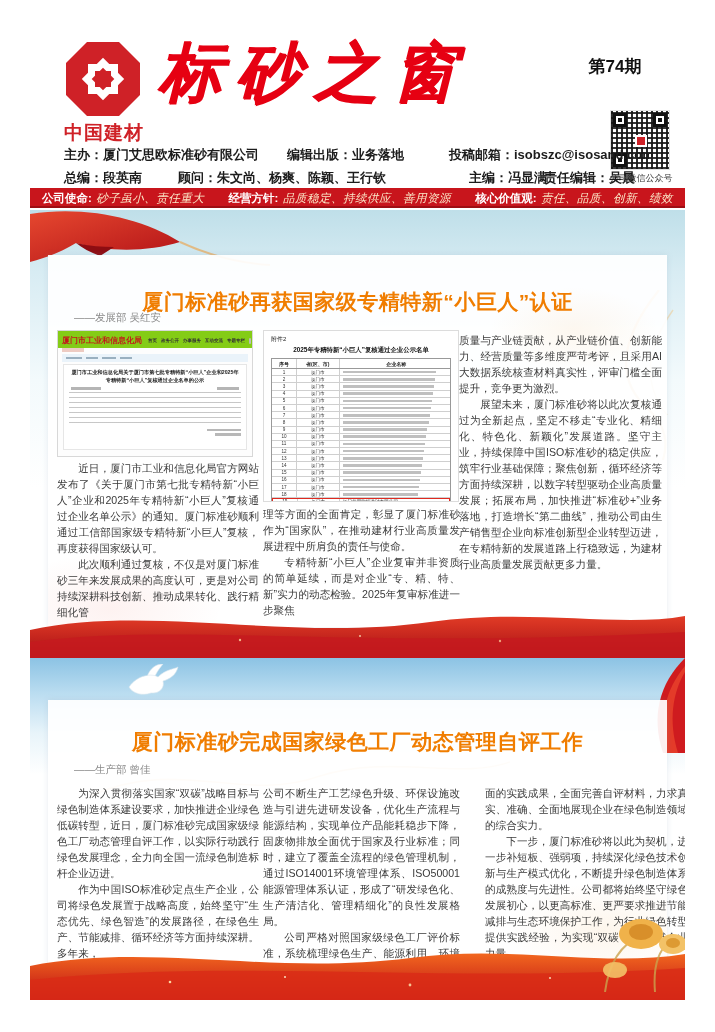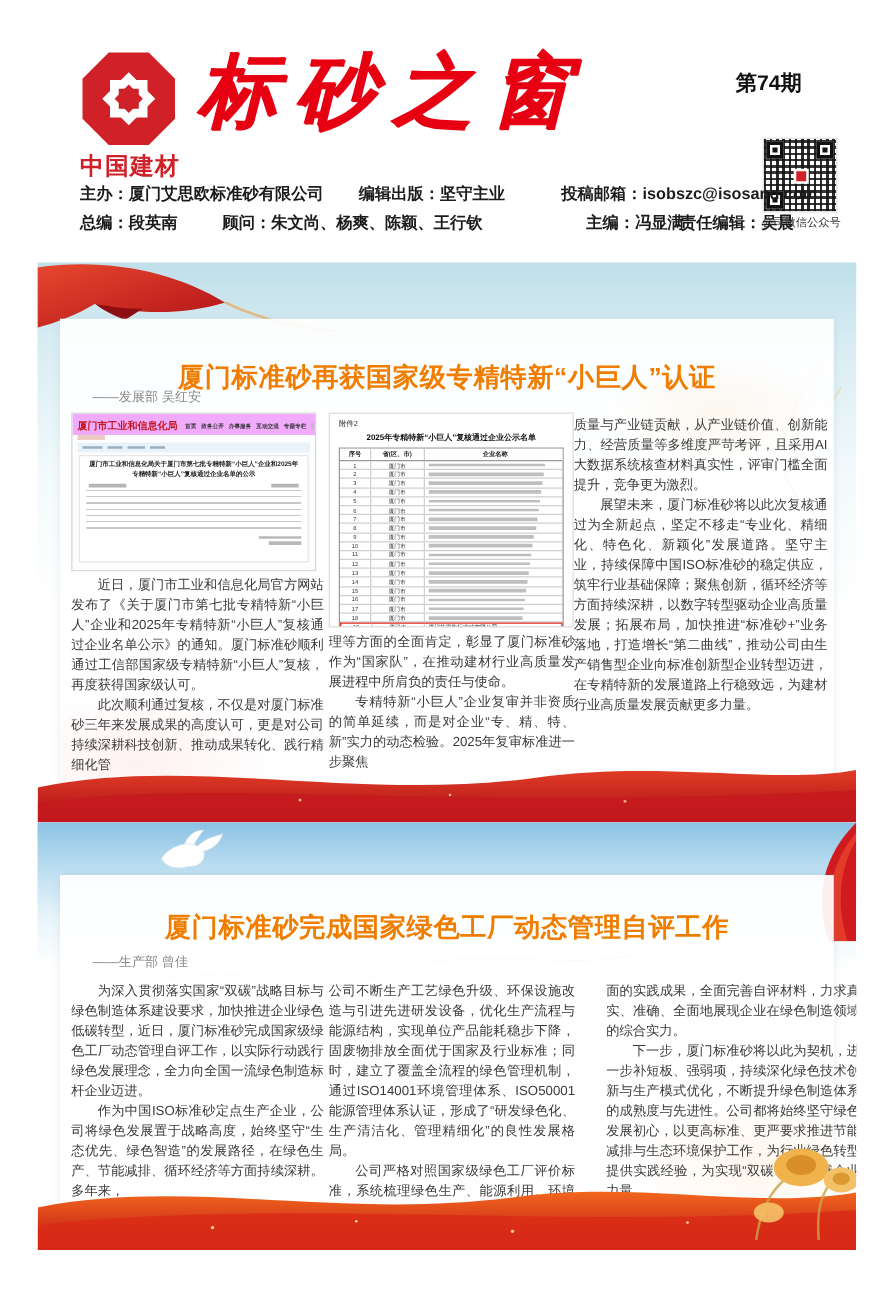--- a/index.html
+++ b/index.html
@@ -71,21 +71,21 @@
   .a1c1 { left:27px;  top:250px; width:202px; }
   .a1c2 { left:233px; top:296px; width:197px; }
   .a1c3 { left:429px; top:122px; width:203px; }
   .a2c1 { left:27px;  top:127px; width:202px; }
   .a2c2 { left:233px; top:127px; width:197px; }
   .a2c3 { left:429px; top:127px; width:203px;margin-left:26px; }
 
   
   .gov { position:absolute; left:27px; top:120px; width:196px; height:127px; background:#fdfdfd;
          border:1px solid #d8d8d8; overflow:hidden; }
-  .gov-head { height:17px; padding:2px 4px 0 4px; display:flex; align-items:center; gap:4px; background:#f0abfc; }
+  .gov-head { height:17px; padding:2px 4px 0 4px; display:flex; align-items:center; gap:4px; background:#84cc16; }
   .gov-site { color:#c3161c; font-size:8px; font-weight:bold; white-space:nowrap; }
   .gov-nav { display:flex; gap:4px; margin-left:2px; }
   .gov-nav span { font-size:4.5px; color:#333; font-weight:bold; white-space:nowrap; }
   .gov-search { margin-left:auto; width:26px; height:6px; border:0.5px solid #bbb; border-radius:3px; background:#fafafa; }
   .gov-sub { height:4px; margin:0 4px; background:linear-gradient(90deg,#d98 0 22px, transparent 22px); opacity:.5; }
   .gov-crumb { height:8px; margin:2px 4px; background:#eaf3fa; position:relative; }
   .gov-crumb i { position:absolute; top:3px; height:2px; background:#9ab0c0; display:block; }
   .gov-doc { margin:2px 5px 0 5px; border:0.5px solid #e6e6e6; padding:3px 5px 2px 5px; height:86px; background:#fff; }
   .gov-title { font-size:5.2px; font-weight:bold; color:#222; text-align:center; line-height:1.55; }
   .gov-meta { display:flex; justify-content:space-between; margin:3px 2px 2px 2px; }
@@ -151,39 +151,50 @@
       <span class="seal">
           <i></i>
         </span>
     </div>
     <div class="qr-caption">公司微信公众号</div>
 
     <span class="inf" style="left:64px;top:146px;">
       <span class="lab">主办：</span><span>厦门艾思欧标准砂有限公司</span>
     </span>
     <span class="inf" style="left:287px;top:146px;">
-      <span class="lab">编辑出版：</span><span>坚守主业</span>
+      <span class="lab">编辑出版：</span><span>业务落地</span>
     </span>
     <span class="inf" style="left:449px;top:146px;">
       <span class="lab">投稿邮箱：</span><span>isobszc@isosand.com</span>
     </span>
     <span class="inf" style="left:64px;top:169px;">
       <span class="lab">总编：</span><span>段英南</span>
     </span>
     <span class="inf" style="left:178px;top:169px;">
       <span class="lab">顾问：</span><span>朱文尚、杨爽、陈颖、王行钦</span>
     </span>
     <span class="inf" style="left:469px;top:169px;">
       <span class="lab">主编：</span><span>冯显满</span>
     </span>
     <span class="inf" style="left:544px;top:169px;">
       <span class="lab">责任编辑：</span><span>吴晨</span>
     </span>
   </header>
 
+  <div class="mission-bar">
+    <span class="mseg">
+      <span class="ml">公司使命:</span> <span class="mv">砂子虽小、责任重大</span>
+    </span>
+    <span class="mseg">
+      <span class="ml">经营方针:</span> <span class="mv">品质稳定、持续供应、善用资源</span>
+    </span>
+    <span class="mseg">
+      <span class="ml">核心价值观:</span> <span class="mv">责任、品质、创新、绩效</span>
+    </span>
+  </div>
 
   <section class="art art1">
     <svg class="deco" style="left:0;top:0;" width="250" height="80" viewBox="0 0 250 80">
       <defs>
         <linearGradient id="rg1" x1="0" y1="0" x2="1" y2="1">
           <stop offset="0" stop-color="#e84a30"></stop>
             <stop offset="1" stop-color="#b01016"></stop>
         </linearGradient>
       </defs>
       <path d="M-12,6 C48,-6 108,6 150,32 C118,42 78,42 46,33 C28,44 10,50 -12,55 Z" fill="url(#rg1)"></path>

